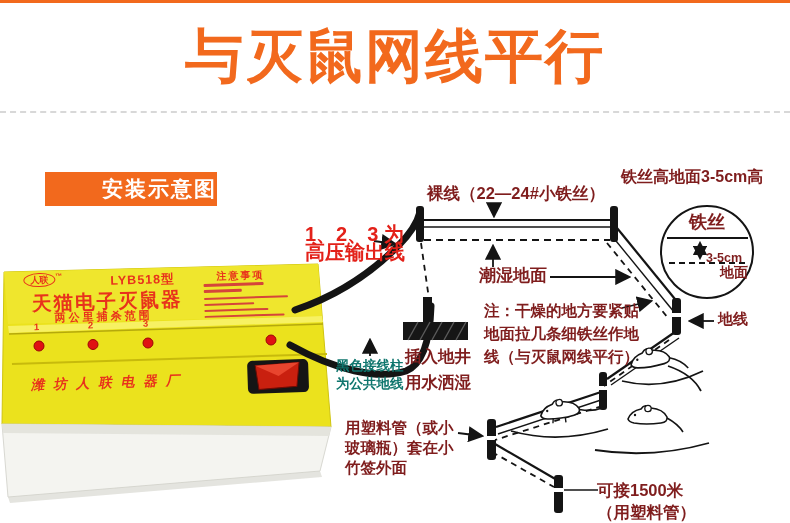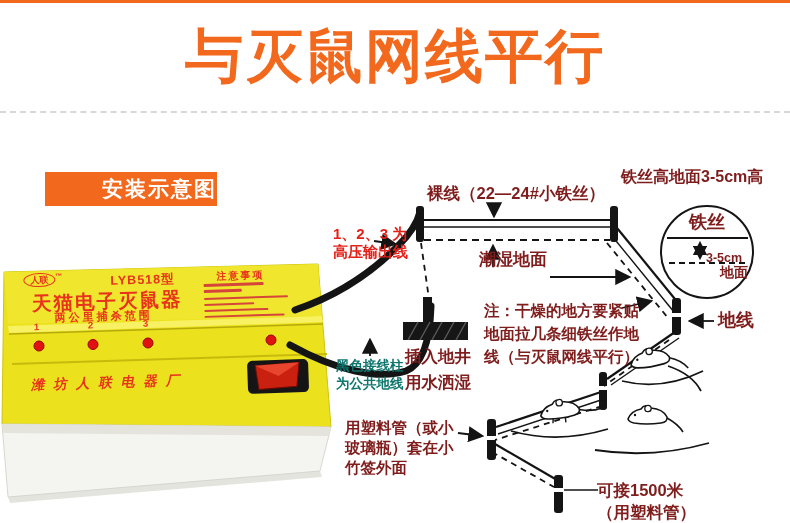--- a/index.html
+++ b/index.html
@@ -24,27 +24,27 @@
     color:#ffffff;font-size:21px;font-weight:bold;text-align:right;
     line-height:34px;letter-spacing:2px;
   }
   
   .lb{color:#7f1d1d;font-weight:700;white-space:pre-line;line-height:1.18;}
   .lb-bare{left:427px;top:184px;font-size:16.5px;}
   .lb-height{left:621px;top:168px;font-size:16px;}
   .lb-cwire{left:689px;top:212px;font-size:18px;}
   .lb-cgap{left:706px;top:243px;font-size:12.5px;margin-top:8px;}
   .lb-cground{left:720px;top:264px;font-size:14px;}
-  .lb-wet{left:479px;top:250px;font-size:17px;}
+  .lb-wet{left:479px;top:267px;font-size:17px;font-family:Liberation Mono, monospace;}
   .lb-note{left:484px;top:299px;font-size:15.5px;line-height:23px;}
-  .lb-gwire{left:718px;top:310px;font-size:18px;}
+  .lb-gwire{left:718px;top:310px;font-size:15px;}
   .lb-insert{left:405px;top:343px;font-size:16.5px;line-height:26px;}
   .lb-sleeve{left:345px;top:418px;font-size:15.5px;line-height:20px;}
   .lb-length{left:597px;top:479px;font-size:16.5px;line-height:22px;}
-  .lb-hv{left:305px;top:225px;font-size:15px;line-height:18px;color:#e32119;margin-left:28px;}
+  .lb-hv{left:305px;top:225px;font-size:20px;line-height:18px;color:#e32119;}
   .lb-cg{left:336px;top:357px;font-size:13.5px;line-height:18px;color:#0f766e;}
   
   .device-labels{left:0;top:0;width:345px;height:523px;
     transform:rotate(-1.8deg);transform-origin:170px 330px;pointer-events:none;}
   .dv{position:absolute;color:#e8321c;font-weight:bold;white-space:nowrap;}
   .dv-logo{left:25px;top:269px;font-size:9px;}
   .dv-logo .oval{display:inline-block;border:1.5px solid #e8321c;border-radius:50%;
     padding:1px 6px;font-size:9px;line-height:10px;}
   .dv-logo sup{font-size:7px;}
   .dv-model{left:112px;top:271px;font-size:12.5px;letter-spacing:1px;}

